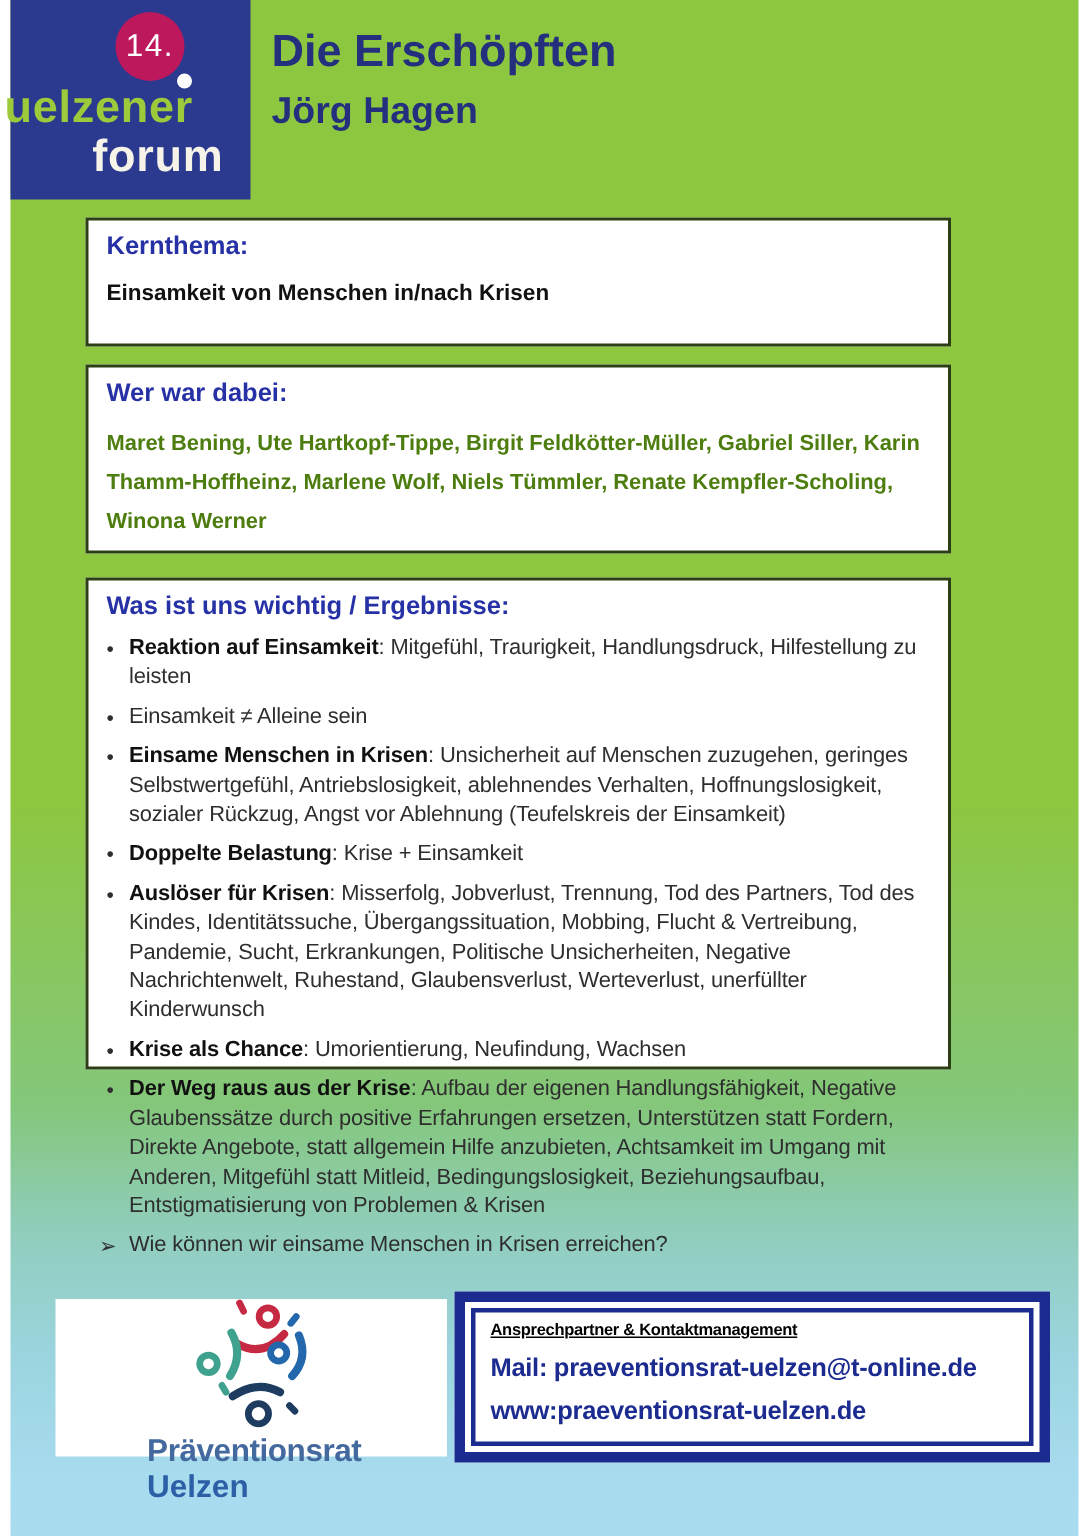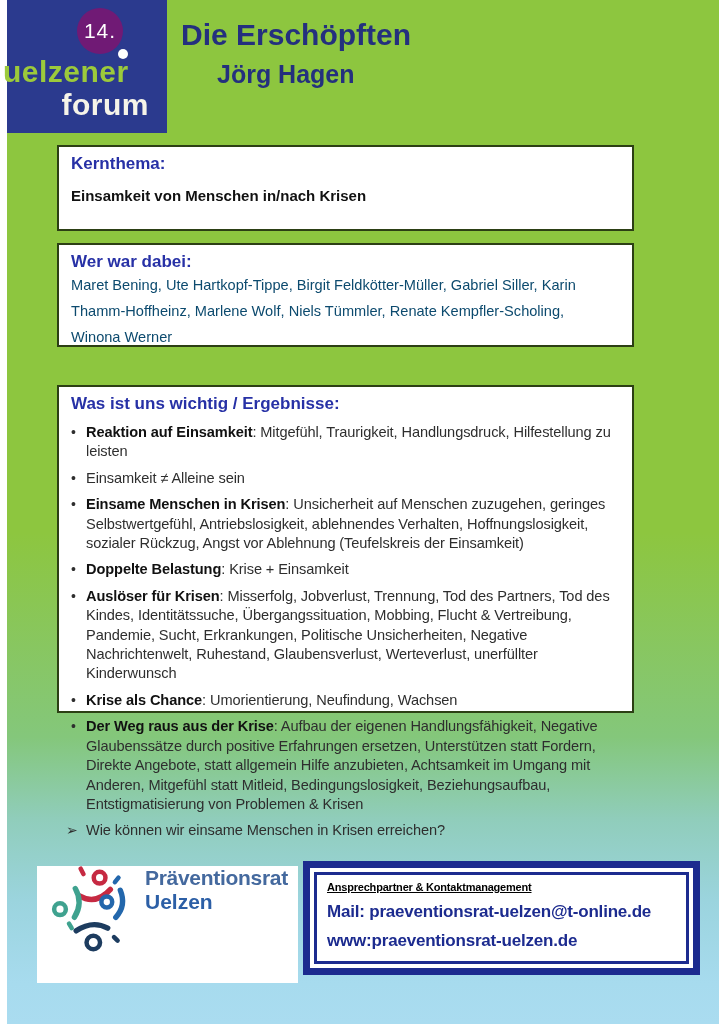--- a/index.html
+++ b/index.html
@@ -19,68 +19,69 @@
       #9bd4de 88%, #a7dbee 96%, #aadcf0 100%);
   }
 
   
   .brand-box{
     position:absolute;left:7px;top:0;width:160px;height:133px;
     background:#2b3a8e;
   }
   .badge-circle{
     position:absolute;left:70px;top:8px;width:46px;height:46px;border-radius:50%;
-    background:#701a75;color:#ffffff;
+    background:#be185d;color:#ffffff;
     display:flex;align-items:center;justify-content:center;
     font-size:21px;font-weight:400;letter-spacing:1px;text-align:center;
   }
   .badge-dot{
     position:absolute;left:111px;top:49px;width:10px;height:10px;border-radius:50%;
     background:#ffffff;
   }
   .brand-line1{
     position:absolute;right:4px;top:55px;width:100%;
     color:#9cca3b;font-size:30px;font-weight:bold;letter-spacing:0.5px;
   }
   .brand-line2{
     position:absolute;right:18px;top:88px;width:100%;
     text-align:right;color:#f6f4e9;font-size:30px;font-weight:bold;letter-spacing:0.5px;
   }
   .header-titles{position:absolute;left:181px;top:10px;color:#24307e;}
   .workshop-label{font-size:37px;font-weight:bold;letter-spacing:0.5px;}
   .workshop-name{font-size:30px;font-weight:bold;margin-top:8px;}
-  .presenter{font-size:25px;font-weight:bold;margin-top:8px;margin-left:36px;}
+  .presenter{font-size:25px;font-weight:bold;margin-top:8px;}
 
   
   .cbox{
     position:absolute;left:57px;width:577px;box-sizing:border-box;
     background:#ffffff;border:2px solid #2c3f14;
     padding:7px 12px;
   }
   .cbox-title{color:#2731a6;font-size:17px;font-weight:bold;}
   .box-kernthema{top:145px;height:86px;}
   .box-kernthema .cbox-body{margin-top:13px;font-size:15px;font-weight:bold;color:#111111;}
-  .box-teilnehmer{top:243px;height:104px;}
+  .box-teilnehmer{top:243px;height:126px;}
   .box-teilnehmer .cbox-body{
-    font-size:14.6px;color:#0c4a6e;line-height:26px;
+    margin-top:11px;font-size:14.6px;color:#4d7c0f;line-height:26px;
     white-space:pre-line;
+    font-weight:bold;
   }
   .box-ergebnisse{top:385px;height:328px;}
 
   .bullet-item{display:flex;margin-top:7px;color:#2e2e2e;}
   .bullet-item:first-of-type{margin-top:9px;}
   .bullet-marker{flex:none;width:15px;font-size:14px;line-height:19.4px;color:#2e2e2e;}
   .bullet-marker.arrow{margin-left:-5px;width:20px;}
   .bullet-text{font-size:14.6px;line-height:19.4px;letter-spacing:-0.1px;}
   .bullet-text b{color:#111111;}
 
   
   .org-box{
-    position:absolute;left:37px;top:866px;width:261px;height:117px;
-    background:#ffffff;display:flex;align-items:flex-start;
+    position:absolute;left:37px;top:866px;width:261px;height:105px;
+    background:#ffffff;display:flex;align-items:center;flex-direction:column;
   }
   .org-logo{margin-left:14px;flex:none;}
   .org-text{margin-left:4px;line-height:1.15;}
   .org-line1{color:#44699e;font-size:21px;font-weight:bold;letter-spacing:-0.3px;}
   .org-line2{color:#2c5fa6;font-size:21px;font-weight:bold;}
 
   .contact-box{
     position:absolute;left:303px;top:861px;width:397px;height:114px;box-sizing:border-box;
     background:#ffffff;border:7px solid #1c2b8f;padding:4px;
   }

